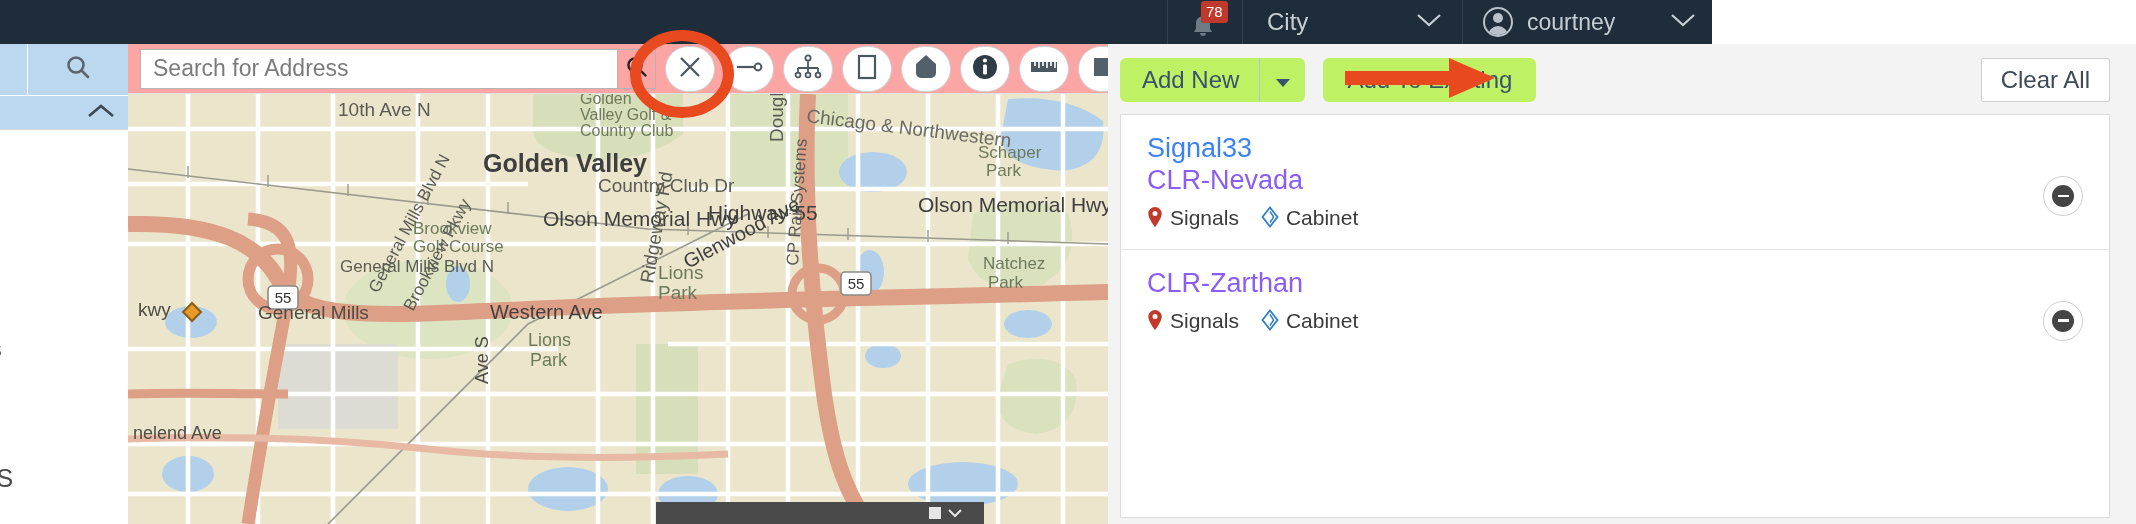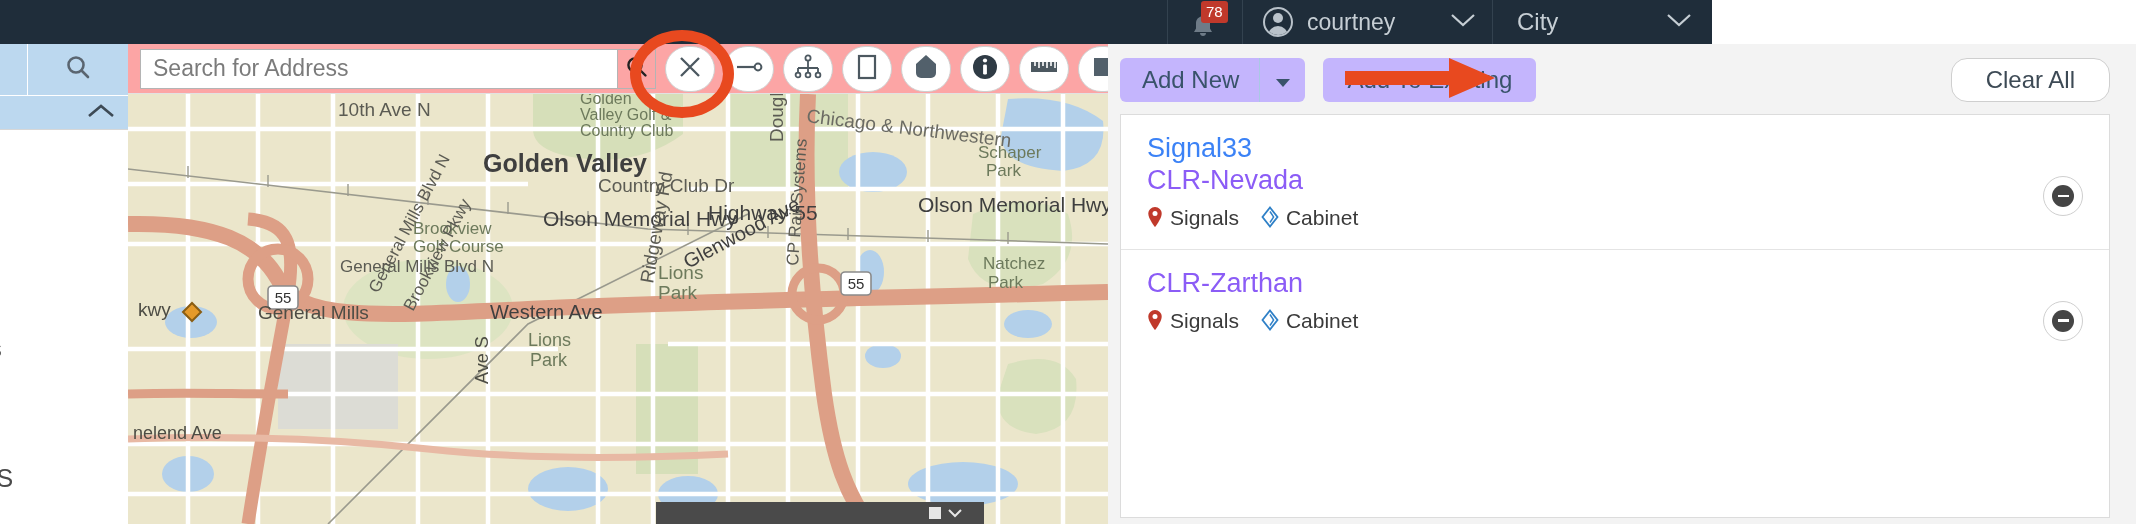--- a/index.html
+++ b/index.html
@@ -116,36 +116,36 @@
   }
 
   
   .rpanel {
     position: absolute; left: 1108px; top: 44px; width: 1028px; height: 480px;
     background: #f3f3f3; padding: 14px 26px 0 12px;
   }
   .rp-actions { display: flex; align-items: center; height: 44px; gap: 8px; }
   .btn-group { display: flex; align-items: stretch; }
   .btn {
-    background: #c4b5fd; color: #39536b; border: none; height: 44px;
+    background: #bef264; color: #39536b; border: none; height: 44px;
     font-size: 24px; font-family: "Liberation Sans", sans-serif;
     display: flex; align-items: center; justify-content: center;
   }
   .btn-addnew { border-radius: 6px 0 0 6px; padding: 0 20px 0 22px; }
   .btn-caret {
     border-radius: 0 6px 6px 0; width: 46px;
     border-left: 1px solid #a9c9e4;
   }
   .btn-addexisting {
     border-radius: 6px; padding: 0 24px; margin-left: 10px;
   }
   .btn-clearall {
     margin-left: auto; background: #fff; color: #3d4a55;
-    border: 1px solid #cfcfcf; border-radius: 16px;
-    height: 44px; padding: 0 34px; font-size: 24px;
+    border: 1px solid #cfcfcf; border-radius: 2px;
+    height: 44px; padding: 0 19px; font-size: 24px;
     font-family: "Liberation Sans", sans-serif;
   }
   .rp-list {
     margin-top: 12px; background: #fff; border: 1px solid #dcdcdc;
     height: 404px; overflow: hidden;
   }
   .rp-item {
     padding: 18px 22px 16px 26px; border-bottom: 1px solid #e4e4e4;
     position: relative; min-height: 114px;
   }
@@ -189,35 +189,35 @@
         <span class="bell-icon">
           <svg width="26" height="28" viewBox="0 0 26 28">
             <path d="M13 3c-1 0-1.8.8-1.8 1.8v.7C8.2 6.2 6 8.9 6 12.2v5.3L4 21h18l-2-3.5v-5.3c0-3.3-2.2-6-5.2-6.7v-.7C14.8 3.8 14 3 13 3z" fill="#6e7b87"></path>
             <path d="M13 25c1.7 0 3-1.3 3-3h-6c0 1.7 1.3 3 3 3z" fill="#6e7b87"></path>
           </svg>
         </span>
         <span class="badge">78</span>
       </div>
     </div>
 
+    <div class="topbar-cell city-cell">
+      <span class="city-label">City</span>
+      <span class="chev">
+        <svg width="26" height="16" viewBox="0 0 26 16">
+            <path d="M2 3l11 10L24 3" stroke="#c6ced4" stroke-width="2.2" fill="none"></path>
+          </svg>
+      </span>
+    </div>
+
     <div class="topbar-cell user-cell">
       <span class="avatar-circle">
         <span class="avatar-head"></span>
         <span class="avatar-body"></span>
       </span>
       <span class="user-label">courtney</span>
-      <span class="chev">
-        <svg width="26" height="16" viewBox="0 0 26 16">
-            <path d="M2 3l11 10L24 3" stroke="#c6ced4" stroke-width="2.2" fill="none"></path>
-          </svg>
-      </span>
-    </div>
-
-    <div class="topbar-cell city-cell">
-      <span class="city-label">City</span>
       <span class="chev">
         <svg width="26" height="16" viewBox="0 0 26 16">
             <path d="M2 3l11 10L24 3" stroke="#c6ced4" stroke-width="2.2" fill="none"></path>
           </svg>
       </span>
     </div>
   </div>
 
   <div class="sidebar">
     <div class="sb-tools">

